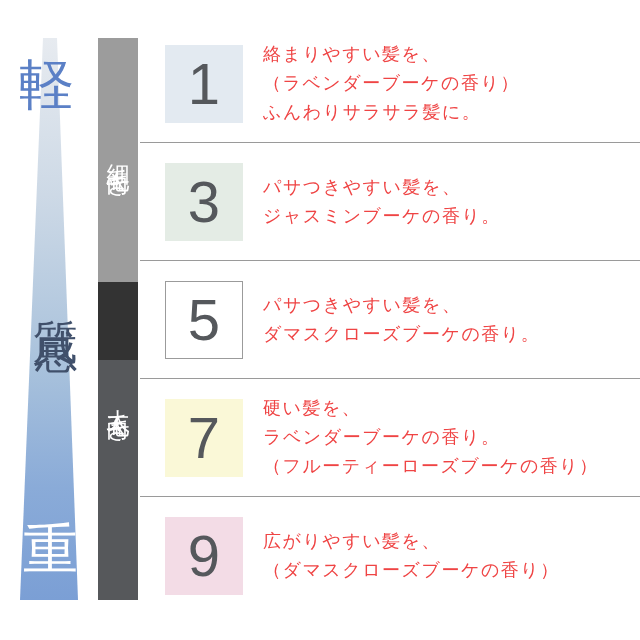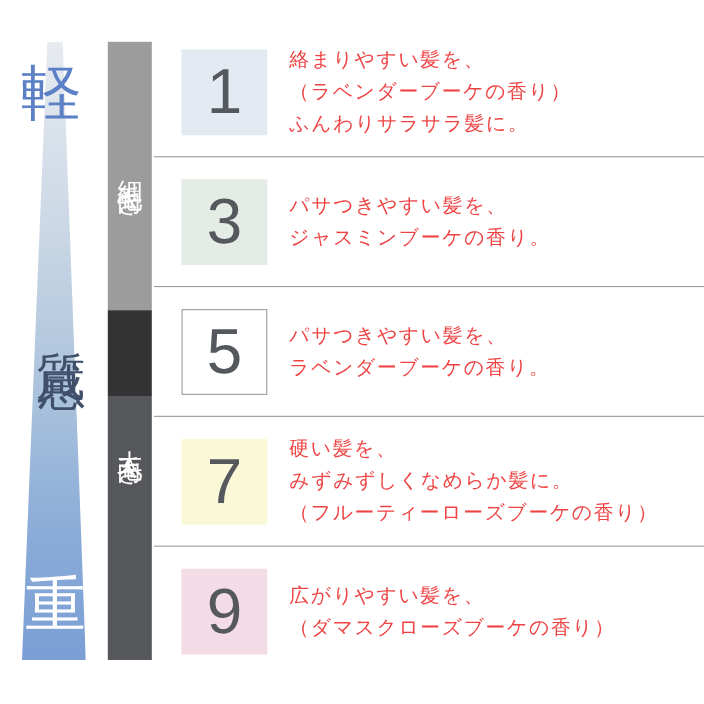--- a/index.html
+++ b/index.html
@@ -128,31 +128,31 @@
         <div>ジャスミンブーケの香り。</div>
       </div>
     </div>
 
     <div class="row">
       <div class="numbox" style="background-color: rgb(255, 255, 255); border-color: rgb(155, 155, 155);">
         <span class="num">5</span>
       </div>
       <div class="desc">
         <div>パサつきやすい髪を、</div>
-        <div>ラベンダーブーケの香り。</div>
+        <div>ダマスクローズブーケの香り。</div>
       </div>
     </div>
 
     <div class="row">
       <div class="numbox" style="background-color: rgb(250, 248, 215);">
         <span class="num">7</span>
       </div>
       <div class="desc">
         <div>硬い髪を、</div>
-        <div>みずみずしくなめらか髪に。</div>
+        <div>ラベンダーブーケの香り。</div>
         <div>（フルーティーローズブーケの香り）</div>
       </div>
     </div>
 
     <div class="row">
       <div class="numbox" style="background-color: rgb(243, 220, 230);">
         <span class="num">9</span>
       </div>
       <div class="desc">
         <div>広がりやすい髪を、</div>

